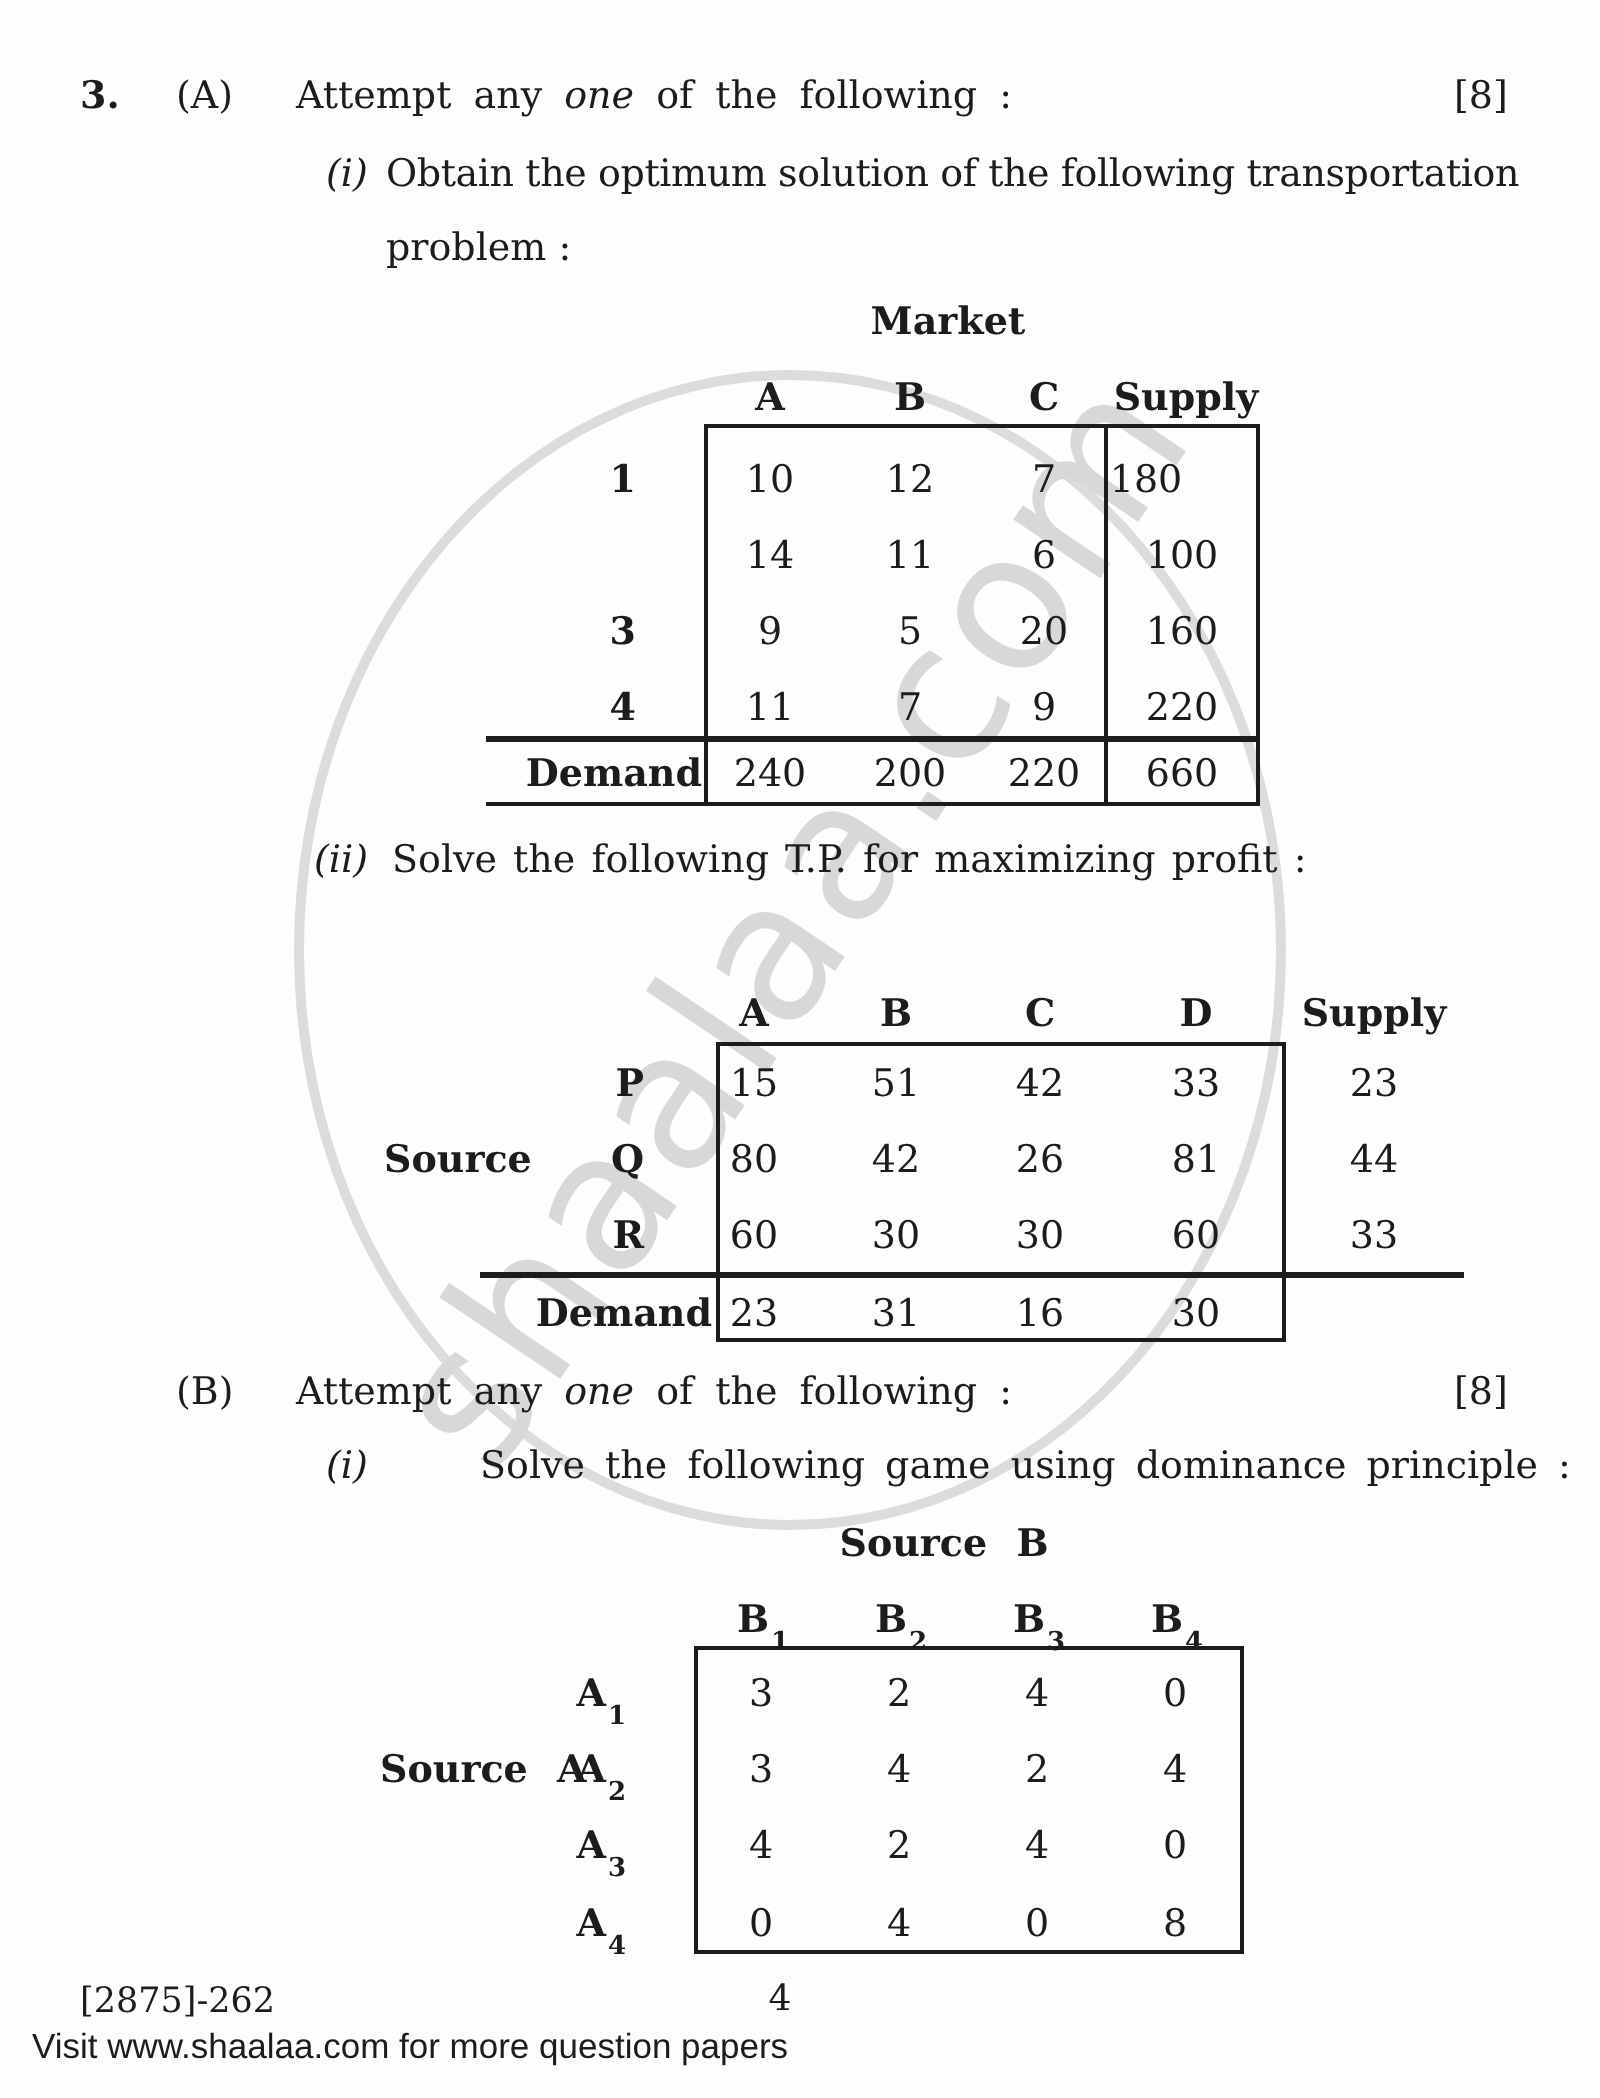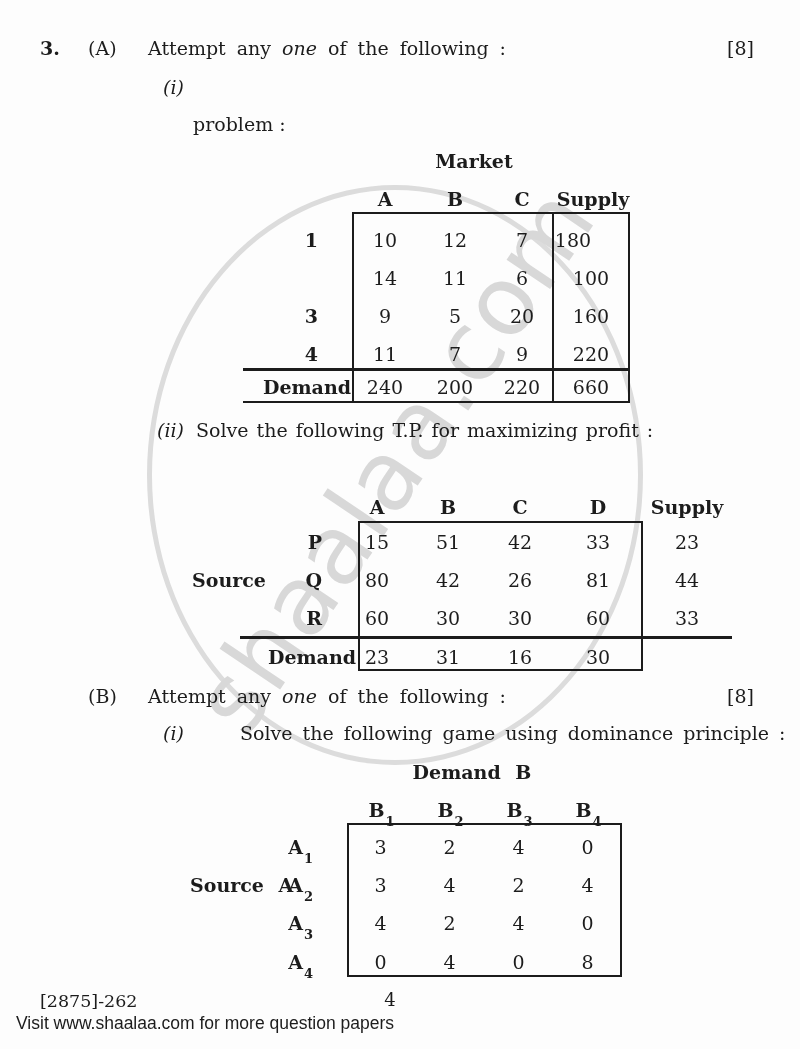--- a/index.html
+++ b/index.html
@@ -42,20 +42,21 @@
   <span class="t b" style="left:40px;top:36px">3.</span>
   <span class="t" style="left:88px;top:36px">(A)</span>
   <div class="t ws5" style="left:148px;top:36px">
     <span>Attempt any</span>
     <span class="i">one</span>
     <span>of the following :</span>
   </div>
   <span class="t" style="left:727px;top:36px">[8]</span>
 
   <span class="t i" style="left:163px;top:75px">(i)</span>
+  <div class="t" style="left:193px;top:75px;letter-spacing:-0.2px">Obtain the optimum solution of the following transportation</div>
   <div class="t" style="left:193px;top:112px">problem :</div>
 
   <div class="t b ctr" style="left:374px;top:149px;width:200px">Market</div>
 
   <div class="t b ctr" style="left:352px;top:187px;width:66px">A</div>
   <div class="t b ctr" style="left:422px;top:187px;width:66px">B</div>
   <div class="t b ctr" style="left:489px;top:187px;width:66px">C</div>
   <div class="t b ctr" style="left:543px;top:187px;width:100px">Supply</div>
 
   <div class="hline" style="left:352px;top:212px;width:278px;height:2px"></div>
@@ -144,21 +145,21 @@
   <div class="t ws5" style="left:148px;top:684px">
     <span>Attempt any</span>
     <span class="i">one</span>
     <span>of the following :</span>
   </div>
   <span class="t" style="left:727px;top:684px">[8]</span>
 
   <span class="t i" style="left:163px;top:721px">(i)</span>
   <div class="t ws4" style="left:192px;top:721px">Solve the following game using dominance principle :</div>
 
-  <div class="t b ctr ws8" style="left:372px;top:760px;width:200px">Demand B</div>
+  <div class="t b ctr ws8" style="left:372px;top:760px;width:200px">Source B</div>
 
   <div class="t b ctr" style="left:346px;top:798px;width:70px"><span>B</span><sub class="s">1</sub></div>
   <div class="t b ctr" style="left:415px;top:798px;width:70px"><span>B</span><sub class="s">2</sub></div>
   <div class="t b ctr" style="left:484px;top:798px;width:70px"><span>B</span><sub class="s">3</sub></div>
   <div class="t b ctr" style="left:553px;top:798px;width:70px"><span>B</span><sub class="s">4</sub></div>
 
   <div class="hline" style="left:347px;top:823px;width:275px;height:2px"></div>
   <div class="vline" style="left:347px;top:823px;width:2px;height:154px"></div>
   <div class="vline" style="left:620px;top:823px;width:2px;height:154px"></div>
   <div class="hline" style="left:347px;top:975px;width:275px;height:2px"></div>

